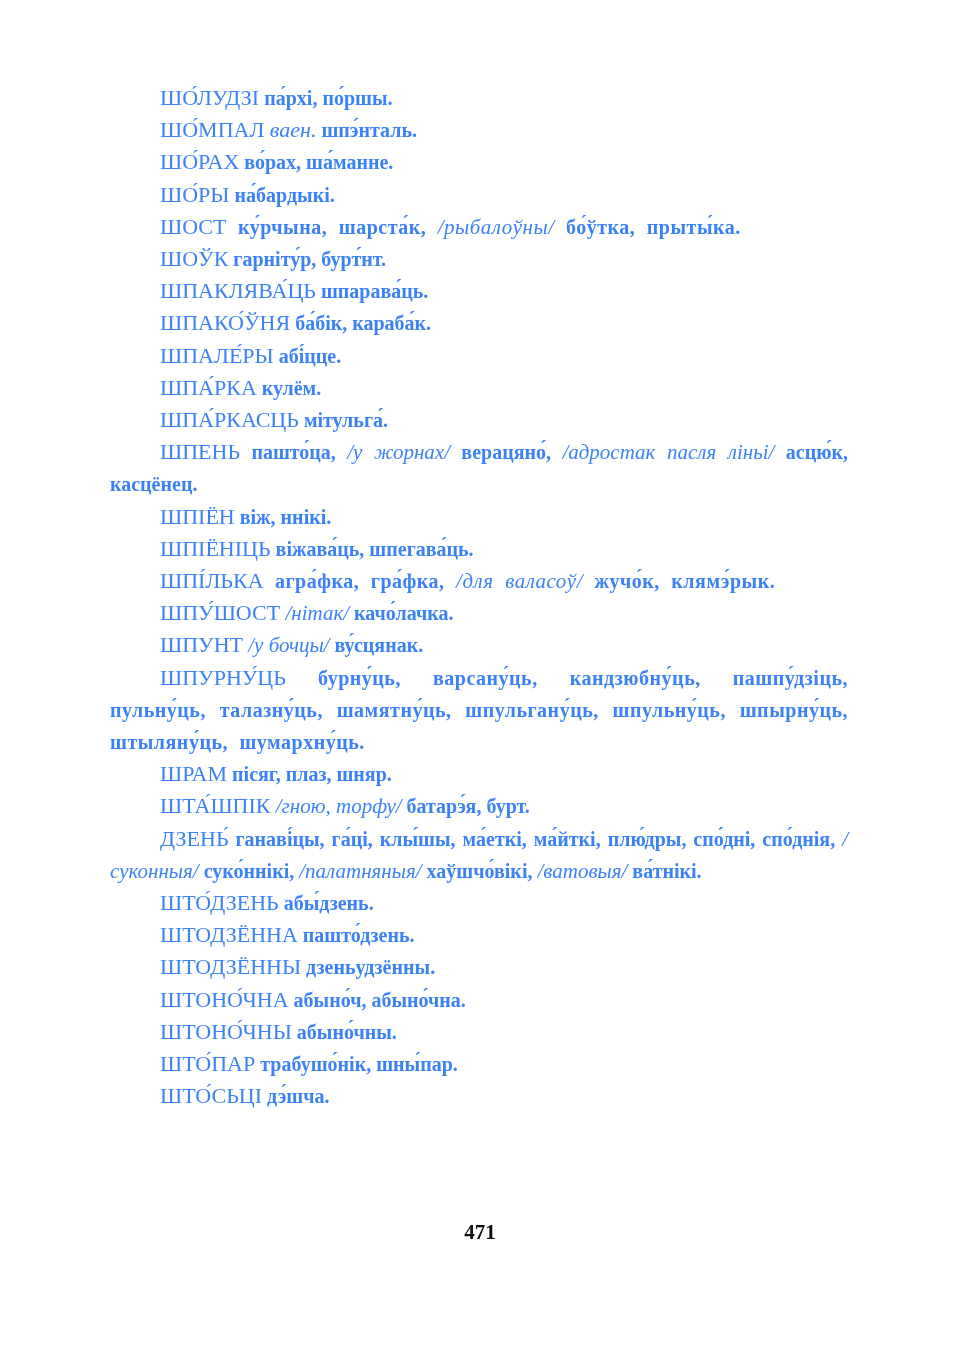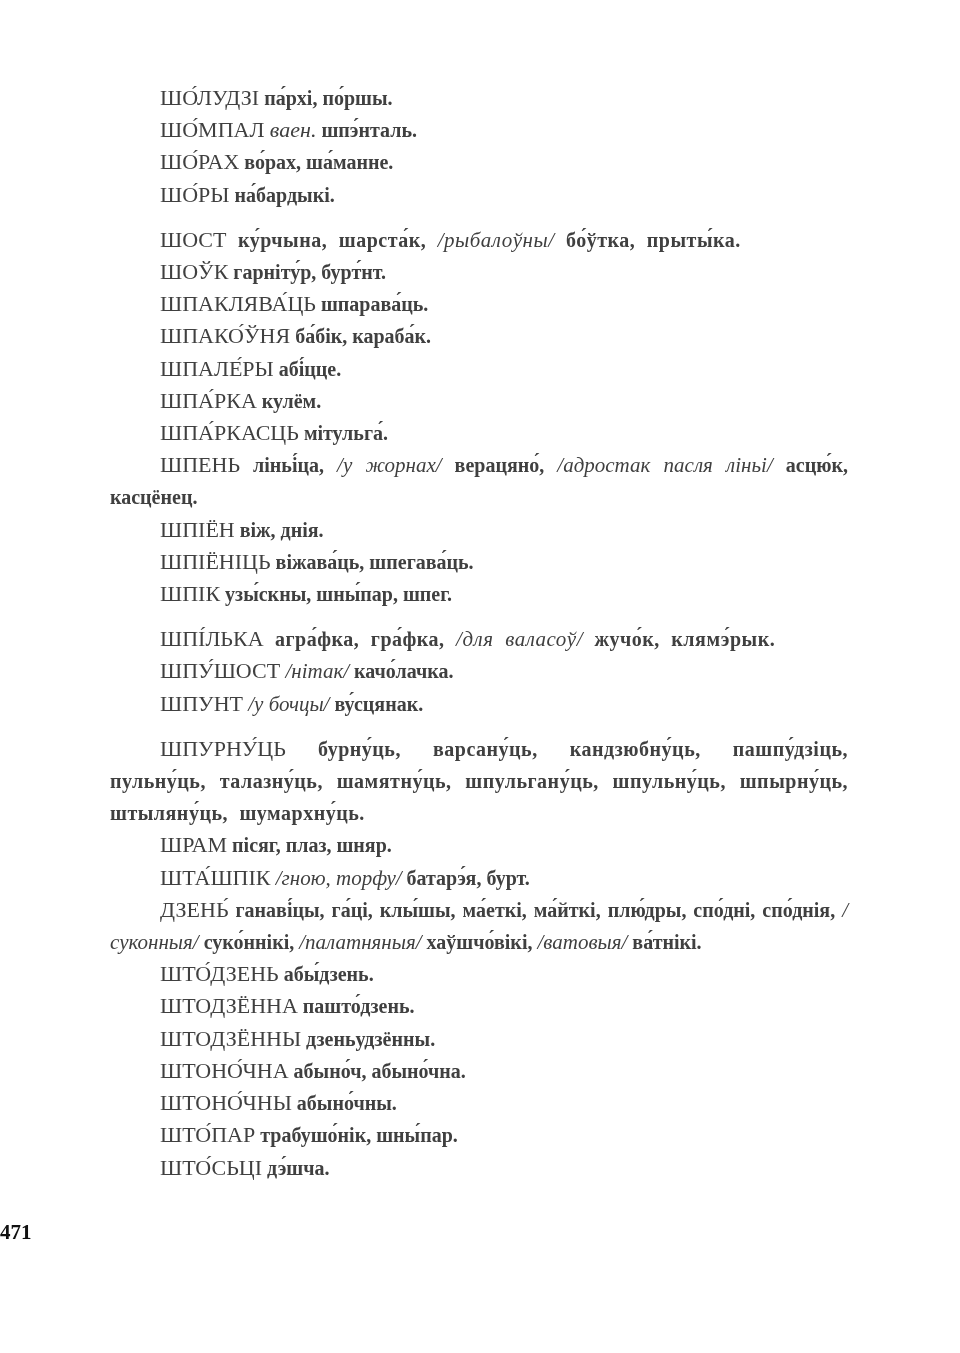--- a/index.html
+++ b/index.html
@@ -1,51 +1,50 @@
 <!DOCTYPE html>
 <html><head>
 <meta charset="utf-8">
 <style>
   html, body { margin: 0; padding: 0; background: #ffffff; }
   body { width: 960px; height: 1353px; position: relative; overflow: hidden; }
   .page {
     position: absolute; left: 110px; top: 82px; width: 738px;
     font-family: "Liberation Serif", "DejaVu Serif", serif;
-    color: #404040; font-size: 22px; line-height: 32.2px;
+    color: #3b82f6; font-size: 22px; line-height: 32.2px;
   }
   .entry { text-indent: 50px; text-align: justify; margin: 0; }
-  .entry.wide { letter-spacing: 0.5px; word-spacing: 6px; margin-top: 13px; }
+  .entry.wide { letter-spacing: 0.5px; word-spacing: 6px; }
   .hw { font-weight: normal; letter-spacing: 0px; }
   .def { font-weight: bold; font-size: 20px; }
   .note { font-style: italic; font-weight: normal; font-size: 21px; }
   .abbr { font-style: italic; font-weight: normal; }
   .folio {
-    position: absolute; left: 0; width: 960px; top: 1220px; 
+    position: absolute; left: 0; width: 960px; top: 1220px; text-align: center;
     font-family: "Liberation Serif", "DejaVu Serif", serif; font-weight: bold; font-size: 21px; color: #111111;
   }
 </style>
 </head>
 <body>
 
 <div class="page" id="page">
     <p class="entry"><span class="hw">ШО́ЛУДЗІ</span><span class="def"> па́рхі, по́ршы.</span></p>
     <p class="entry"><span class="hw">ШО́МПАЛ</span><span class="abbr"> ваен.</span><span class="def"> шпэ́нталь.</span></p>
     <p class="entry"><span class="hw">ШО́РАХ</span><span class="def"> во́рах, ша́манне.</span></p>
     <p class="entry"><span class="hw">ШО́РЫ</span><span class="def"> на́бардыкі.</span></p>
     <p class="entry wide"><span class="hw">ШОСТ</span><span class="def"> ку́рчына, шарста́к, </span><span class="note">/рыбалоўны/</span><span class="def"> бо́ўтка, прыты́ка.</span></p>
     <p class="entry"><span class="hw">ШОЎК</span><span class="def"> гарніту́р, бурт́нт.</span></p>
     <p class="entry"><span class="hw">ШПАКЛЯВА́ЦЬ</span><span class="def"> шпарава́ць.</span></p>
     <p class="entry"><span class="hw">ШПАКО́ЎНЯ</span><span class="def"> ба́бік, караба́к.</span></p>
     <p class="entry"><span class="hw">ШПАЛЕ́РЫ</span><span class="def"> абі́цце.</span></p>
     <p class="entry"><span class="hw">ШПА́РКА</span><span class="def"> кулём.</span></p>
     <p class="entry"><span class="hw">ШПА́РКАСЦЬ</span><span class="def"> мітульга́.</span></p>
-    <p class="entry"><span class="hw">ШПЕНЬ</span><span class="def"> ліньі́ца, </span><span class="note">/у жорнах/</span><span class="def"> верацяно́, </span><span class="note">/адростак пасля ліньі/</span><span class="def"> асцю́к, касцёнец.</span></p>
-    <p class="entry"><span class="hw">ШПІЁН</span><span class="def"> віж, днія.</span></p>
+    <p class="entry"><span class="hw">ШПЕНЬ</span><span class="def"> пашто́ца, </span><span class="note">/у жорнах/</span><span class="def"> верацяно́, </span><span class="note">/адростак пасля ліньі/</span><span class="def"> асцю́к, касцёнец.</span></p>
+    <p class="entry"><span class="hw">ШПІЁН</span><span class="def"> віж, ннікі.</span></p>
     <p class="entry"><span class="hw">ШПІЁНІЦЬ</span><span class="def"> віжава́ць, шпегава́ць.</span></p>
-    <p class="entry"><span class="hw">ШПІК</span><span class="def"> узы́скны, шны́пар, шпег.</span></p>
     <p class="entry wide"><span class="hw">ШПІ́ЛЬКА</span><span class="def"> агра́фка, гра́фка, </span><span class="note">/для валасоў/</span><span class="def"> жучо́к, клямэ́рык.</span></p>
     <p class="entry"><span class="hw">ШПУ́ШОСТ</span><span class="note"> /нітак/</span><span class="def"> качо́лачка.</span></p>
     <p class="entry"><span class="hw">ШПУНТ</span><span class="note"> /у бочцы/</span><span class="def"> ву́сцянак.</span></p>
     <p class="entry wide"><span class="hw">ШПУРНУ́ЦЬ</span><span class="def"> бурну́ць, варсану́ць, кандзюбну́ць, пашпу́дзіць, пульну́ць, талазну́ць, шамятну́ць, шпульгану́ць, шпульну́ць, шпырну́ць, штыляну́ць, шумархну́ць.</span></p>
     <p class="entry"><span class="hw">ШРАМ</span><span class="def"> пісяг, плаз, шняр.</span></p>
     <p class="entry"><span class="hw">ШТА́ШПІК</span><span class="note"> /гною, торфу/</span><span class="def"> батарэ́я, бурт.</span></p>
     <p class="entry"><span class="hw">ДЗЕНЬ́</span><span class="def"> ганаві́цы, га́ці, клы́шы, ма́еткі, ма́йткі, плю́дры, спо́дні, спо́днія, </span><span class="note">/суконныя/</span><span class="def"> суко́ннікі, </span><span class="note">/палатняныя/</span><span class="def"> хаўшчо́вікі, </span><span class="note">/ватовыя/</span><span class="def"> ва́тнікі.</span></p>
     <p class="entry"><span class="hw">ШТО́ДЗЕНЬ</span><span class="def"> абы́дзень.</span></p>
     <p class="entry"><span class="hw">ШТОДЗЁННА</span><span class="def"> пашто́дзень.</span></p>
     <p class="entry"><span class="hw">ШТОДЗЁННЫ</span><span class="def"> дзеньудзённы.</span></p>

